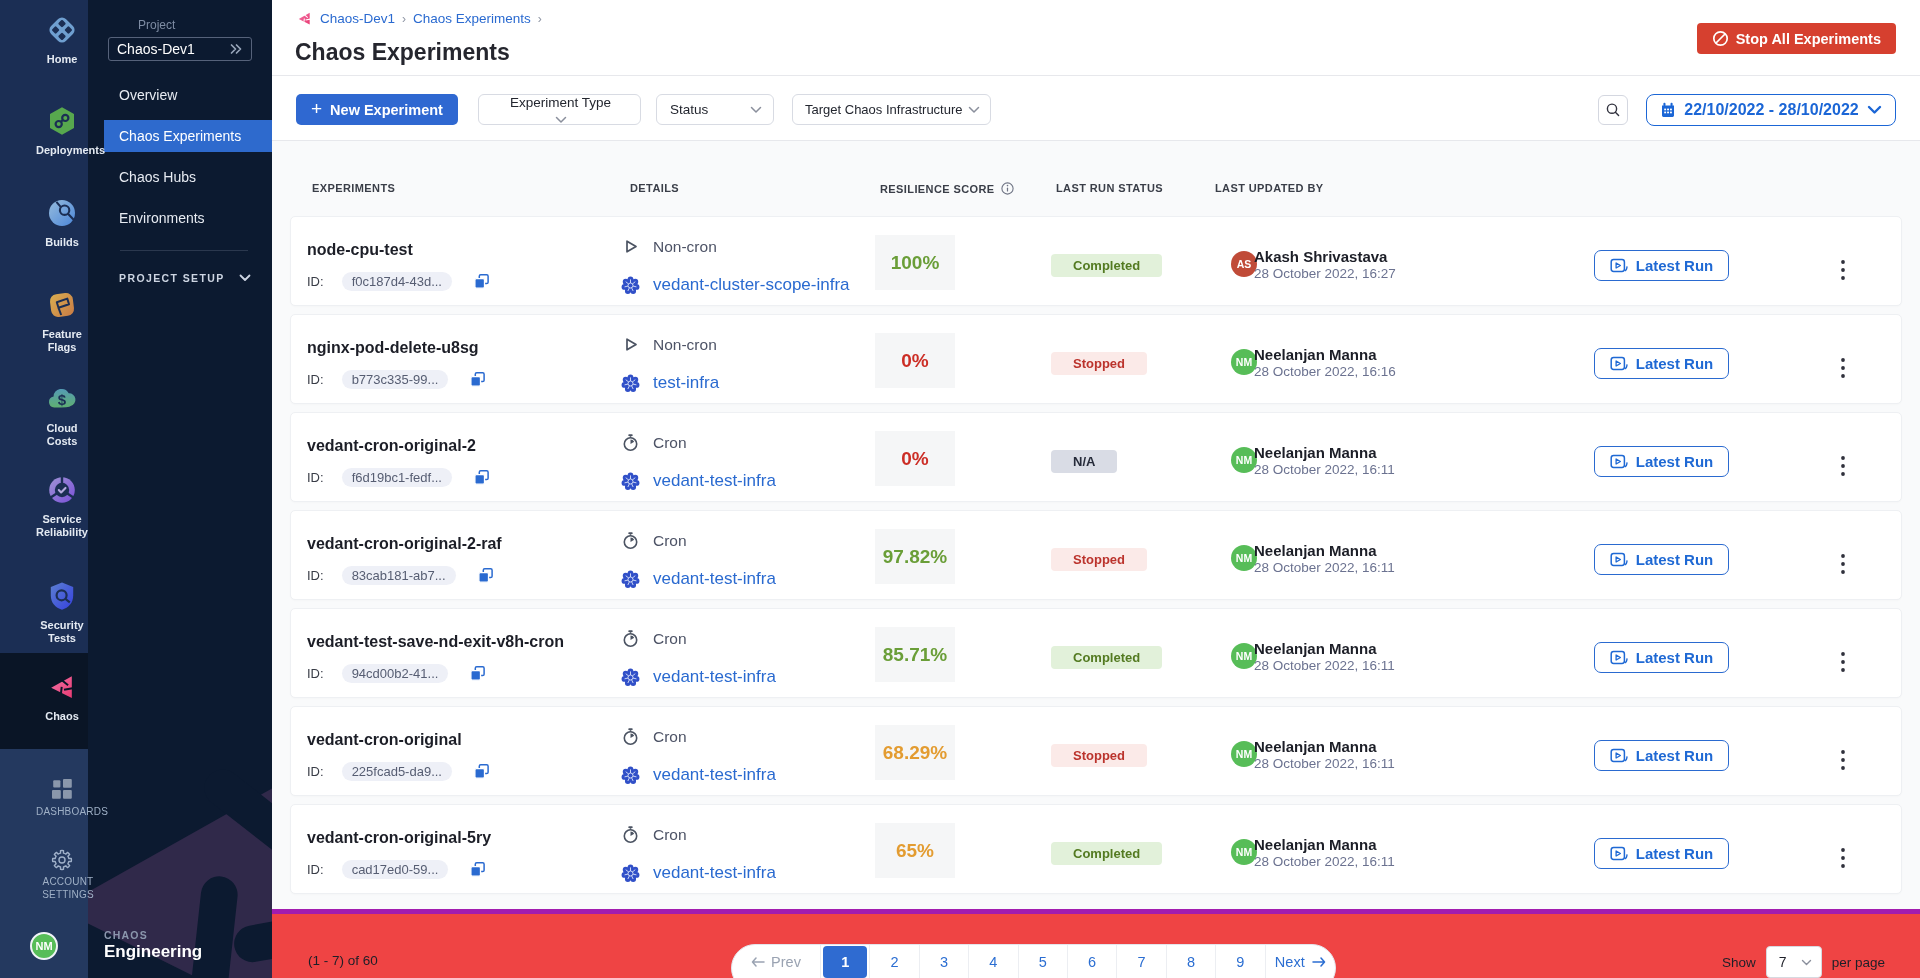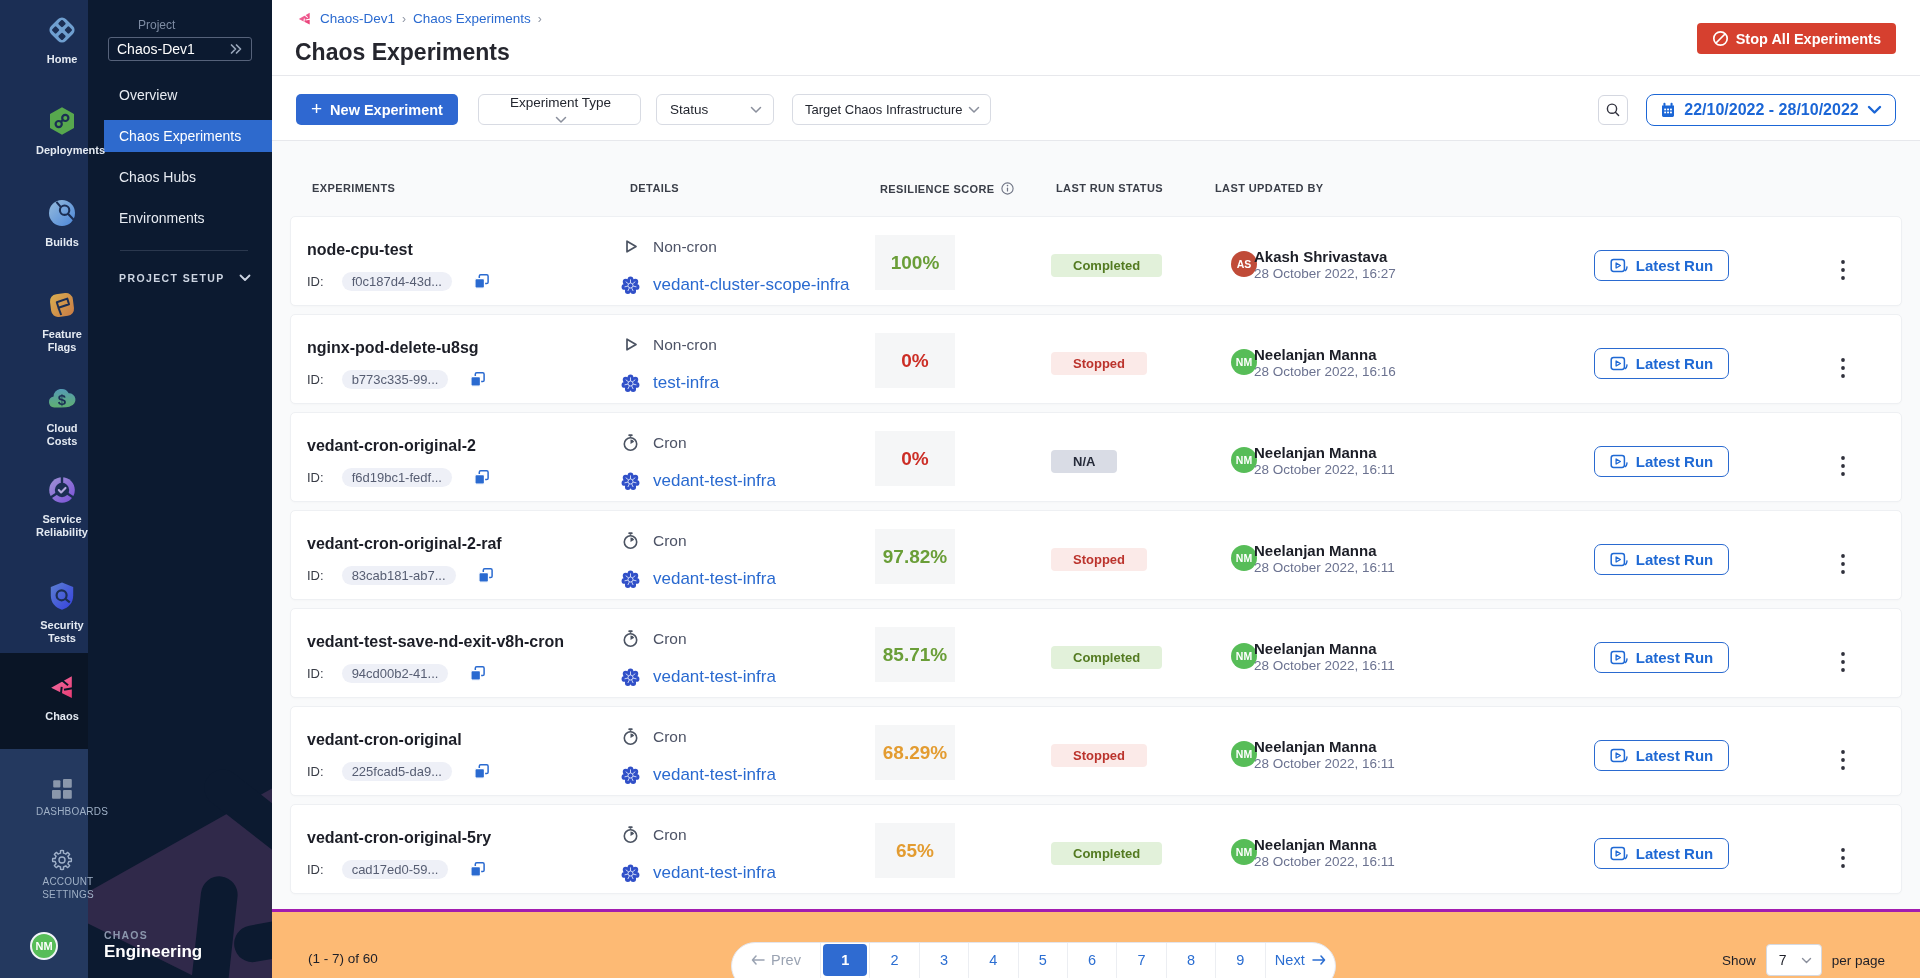--- a/index.html
+++ b/index.html
@@ -75,21 +75,21 @@
 .pill.stopped { background:#fbeae8; color:#bb332c; }
 .pill.na { background:#d9dce5; color:#262b3a; }
 .rc-avatar { position:absolute; left:924px; top:34px; width:26px; height:26px; border-radius:50%; color:#fff; font-size:10.5px; font-weight:700; display:flex; align-items:center; justify-content:center;margin-left:16px; }
 .rc-avatar.red { background:#c04b38; } .rc-avatar.green { background:#57bd58; }
 .rc-user { position:absolute; left:963px; top:31px; font-size:15px; font-weight:700; color:#1c1e27; }
 .rc-date { position:absolute; left:963px; top:49px; font-size:13.5px; color:#6b7290; }
 .latest-run-btn { position:absolute; left:1303px; top:33px; width:135px; height:31px; background:#fff; border:1.5px solid #2a6ad0; border-radius:7px; color:#1f69d4; font-size:15px; font-weight:700; display:flex; align-items:center; justify-content:center; gap:8px; cursor:pointer; font-family:inherit; }
 .rc-kebab { position:absolute; left:1544px; top:40px; width:16px; height:26px; display:flex; align-items:center; justify-content:center; cursor:pointer; }
 
 
-.footer { position:absolute; left:0; top:909px; width:1648px; height:69px; background:#fdba74; border-top:3px solid #a21caf; }
+.footer { position:absolute; left:0; top:909px; width:1648px; height:69px; background:#ef4444; border-top:5px solid #a21caf; }
 .pg-count { position:absolute; left:36px; top:39px; font-size:13.5px; color:#1d1f28; }
 .pg-pill { position:absolute; left:459px; top:30px; width:605px; height:48px; background:#fff; border:1px solid #e3e5ec; border-radius:24px; display:flex; align-items:stretch; overflow:hidden; }
 .pg-prev { width:88px; display:flex; align-items:center; justify-content:center; gap:6px; font-size:14.5px; color:#9aa3b2; cursor:default; padding-bottom:12px; }
 .pg-cell { width:49.4px; display:flex; align-items:center; justify-content:center; font-size:14.5px; color:#2b6ed2; border-left:1px solid #eceef2; cursor:pointer; position:relative; padding-bottom:12px; }
 .pg-cell.current-cell { padding:1px 0 0; align-items:flex-start; }
 .curbox { width:44px; height:32px; background:#2f6bd1; border-radius:4px; color:#fff; font-weight:700; font-size:14.5px; display:flex; align-items:center; justify-content:center; }
 .pg-next { flex:1; display:flex; align-items:center; justify-content:center; gap:7px; font-size:14.5px; color:#2b6ed2; border-left:1px solid #eceef2; cursor:pointer; padding-bottom:12px; }
 .pg-show { position:absolute; left:1450px; top:32px; height:32px; display:flex; align-items:center; gap:10px; font-size:13.5px; color:#1d1f28; }
 .pg-select { width:56px; height:32px; border:1px solid #d6d9e0; border-radius:4px; display:flex; align-items:center; justify-content:space-between; padding:0 9px 0 12px; font-size:14px; color:#1d1f28; cursor:pointer; background:#fff; }
 </style>

